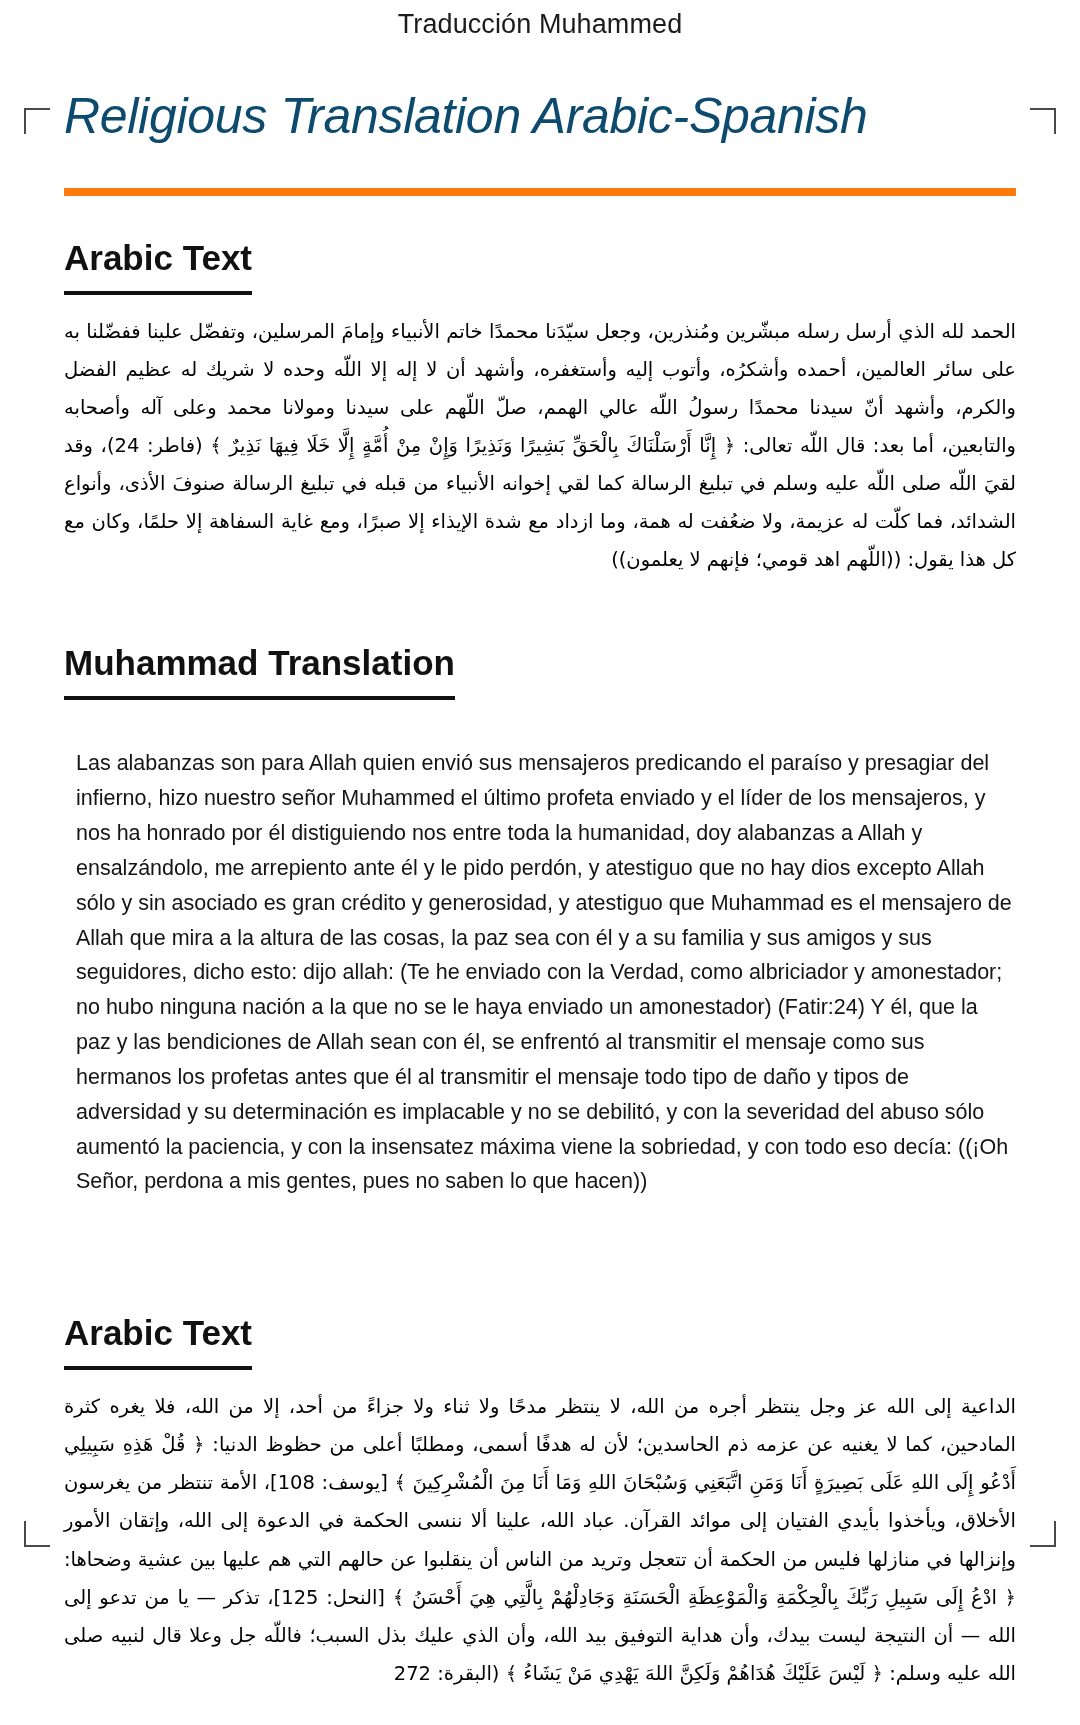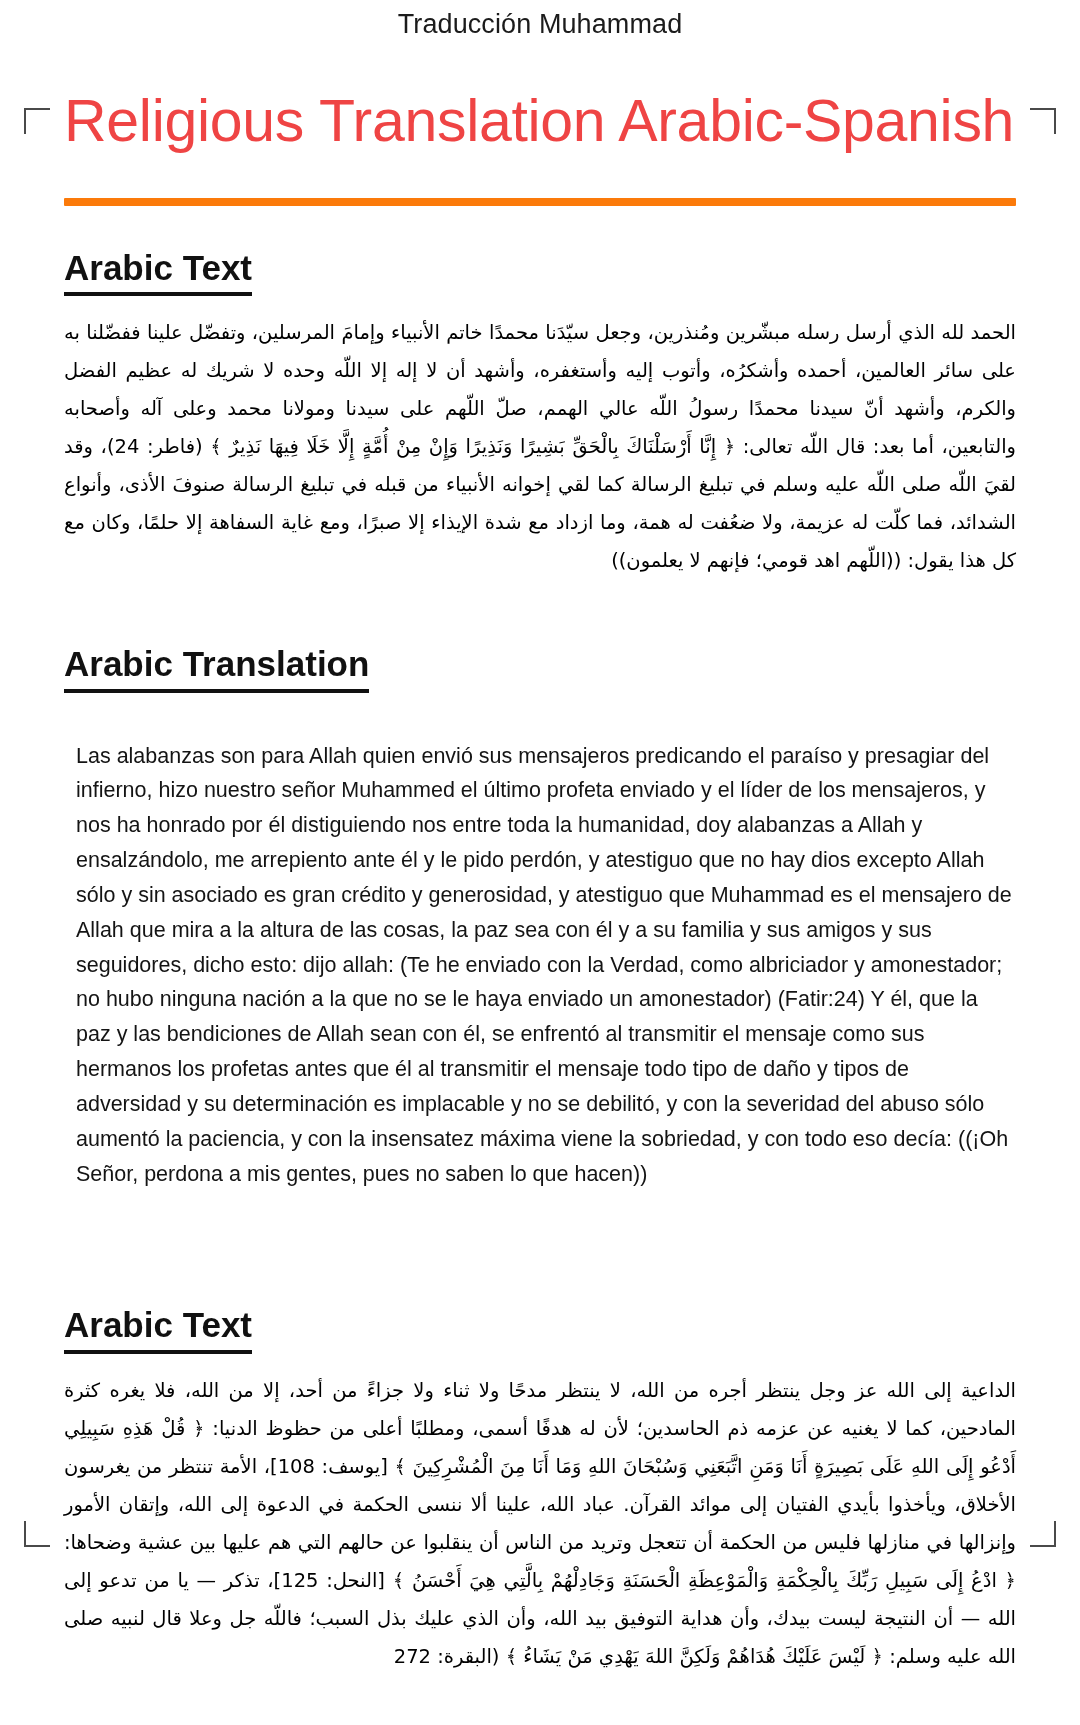--- a/index.html
+++ b/index.html
@@ -57,43 +57,44 @@
 
   
   .doc {
     margin: 0 auto;
     padding: 14px 32px 0 32px;
     width: 1016px;
     box-sizing: border-box;
   }
 
   .doc-title {
-    font-size: 59px;
+    font-size: 50px;
     font-weight: 400;
-    color: #ef4444;
+    color: #0c4a6e;
     margin: 26px 0 0 0;
     line-height: 1.12;
     letter-spacing: -0.3px;
+    font-style: italic;
   }
 
   .title-rule {
     height: 8px;
     background: #fb7a0a;
     margin: 44px 0 0 0;
     border-radius: 1px;
   }
 
   .section-heading {
     font-size: 35px;
     font-weight: 700;
     color: #111111;
     margin: 42px 0 0 0;
     display: inline-block;
     border-bottom: 4px solid #111111;
-    padding-bottom: 5px;
+    padding-bottom: 14px;
     line-height: 1.12;
   }
   .section-heading.tight-gap { margin-top: 34px; }
 
   .arabic-block {
     direction: rtl;
     text-align: justify;
     font-family: "DejaVu Sans", "Liberation Sans", sans-serif;
     font-size: 19.5px;
     line-height: 1.95;
@@ -110,21 +111,21 @@
     text-align: left;
   }
 
   .spacer-lg { height: 72px; }
   .spacer-md { height: 30px; }
 </style>
 </head>
 <body>
 
 <div class="page-header">
-  <span>Traducción Muhammad</span>
+  <span>Traducción Muhammed</span>
 </div>
 
 <div class="crop-mark crop-tl"></div>
 <div class="crop-mark crop-tr"></div>
 <div class="crop-mark crop-bl"></div>
 <div class="crop-mark crop-br"></div>
 
 <div class="doc">
 
   <h1 class="doc-title">Religious Translation Arabic-Spanish</h1>
@@ -135,21 +136,21 @@
     <div>
       <h2 class="section-heading">Arabic Text</h2>
     </div>
     <p class="arabic-block" dir="rtl" lang="ar">الحمد لله الذي أرسل رسله مبشّرين ومُنذرين، وجعل سيّدَنا محمدًا خاتم الأنبياء وإمامَ المرسلين، وتفضّل علينا ففضّلنا به على سائر العالمين، أحمده وأشكرُه، وأتوب إليه وأستغفره، وأشهد أن لا إله إلا اللّه وحده لا شريك له عظيم الفضل والكرم، وأشهد أنّ سيدنا محمدًا رسولُ اللّه عالي الهمم، صلّ اللّهم على سيدنا ومولانا محمد وعلى آله وأصحابه والتابعين، أما بعد: قال اللّه تعالى: ﴿ إِنَّا أَرْسَلْنَاكَ بِالْحَقِّ بَشِيرًا وَنَذِيرًا وَإِنْ مِنْ أُمَّةٍ إِلَّا خَلَا فِيهَا نَذِيرٌ ﴾ (فاطر: 24)، وقد لقيَ اللّه صلى اللّه عليه وسلم في تبليغ الرسالة كما لقي إخوانه الأنبياء من قبله في تبليغ الرسالة صنوفَ الأذى، وأنواع الشدائد، فما كلّت له عزيمة، ولا ضعُفت له همة، وما ازداد مع شدة الإيذاء إلا صبرًا، ومع غاية السفاهة إلا حلمًا، وكان مع كل هذا يقول: ((اللّهم اهد قومي؛ فإنهم لا يعلمون))</p>
   </div>
 
   <div class="spacer-md"></div>
 
   <div>
     <div>
-      <h2 class="section-heading tight-gap">Arabic Translation</h2>
+      <h2 class="section-heading tight-gap">Muhammad Translation</h2>
     </div>
     <p class="spanish-block" lang="es">Las alabanzas son para Allah quien envió sus mensajeros predicando el paraíso y presagiar del infierno, hizo nuestro señor Muhammed el último profeta enviado y el líder de los mensajeros, y nos ha honrado por él distiguiendo nos entre toda la humanidad, doy alabanzas a Allah y ensalzándolo, me arrepiento ante él y le pido perdón, y atestiguo que no hay dios excepto Allah sólo y sin asociado es gran crédito y generosidad, y atestiguo que Muhammad es el mensajero de Allah que mira a la altura de las cosas, la paz sea con él y a su familia y sus amigos y sus seguidores, dicho esto: dijo allah: (Te he enviado con la Verdad, como albriciador y amonestador; no hubo ninguna nación a la que no se le haya enviado un amonestador) (Fatir:24) Y él, que la paz y las bendiciones de Allah sean con él, se enfrentó al transmitir el mensaje como sus hermanos los profetas antes que él al transmitir el mensaje todo tipo de daño y tipos de adversidad y su determinación es implacable y no se debilitó, y con la severidad del abuso sólo aumentó la paciencia, y con la insensatez máxima viene la sobriedad, y con todo eso decía: ((¡Oh Señor, perdona a mis gentes, pues no saben lo que hacen))</p>
   </div>
 
   <div class="spacer-lg"></div>
 
   <div>
     <div>
       <h2 class="section-heading">Arabic Text</h2>
     </div>

